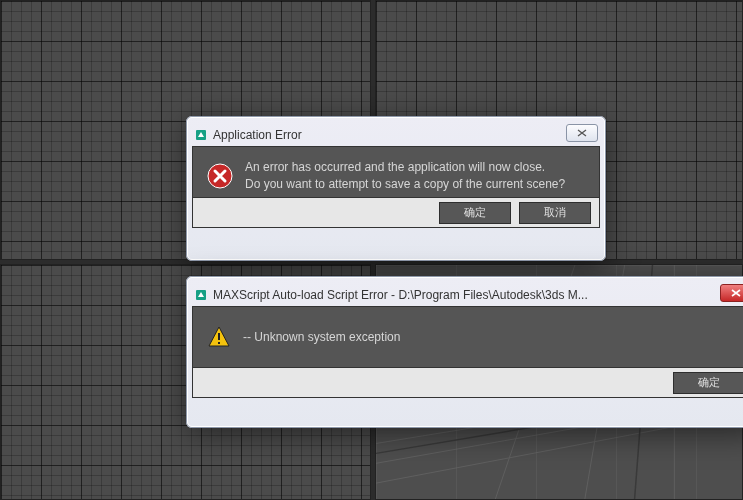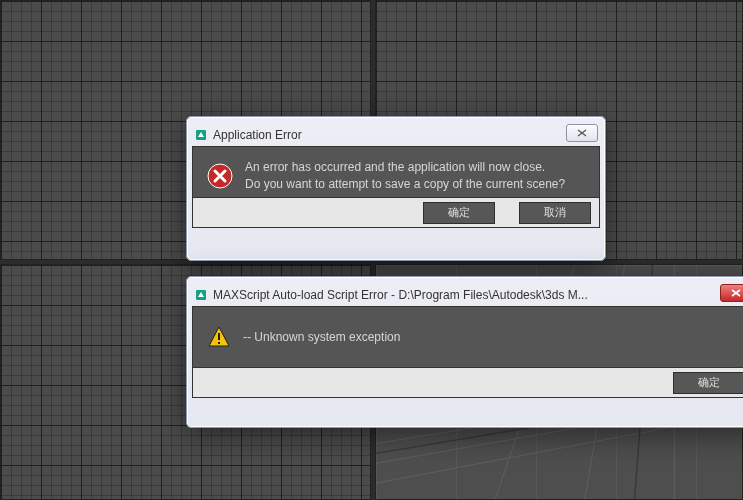--- a/index.html
+++ b/index.html
@@ -125,21 +125,21 @@
 
   .dlg-footer {
     position:absolute;
     left:0; right:0; bottom:0;
     height:30px;
     background:#e7e7e7;
     border-top:1px solid #333;
     display:flex;
     justify-content:flex-end;
     align-items:center;
-    gap:24px;
+    gap:8px;
     padding: 0 8px;
     box-sizing:border-box;
   }
   .dlg-btn {
     min-width:70px;
     height:20px;
     background:#575757;
     color:#e0e0e0;
     border:1px solid #2e2e2e;
     font-size:11px;

